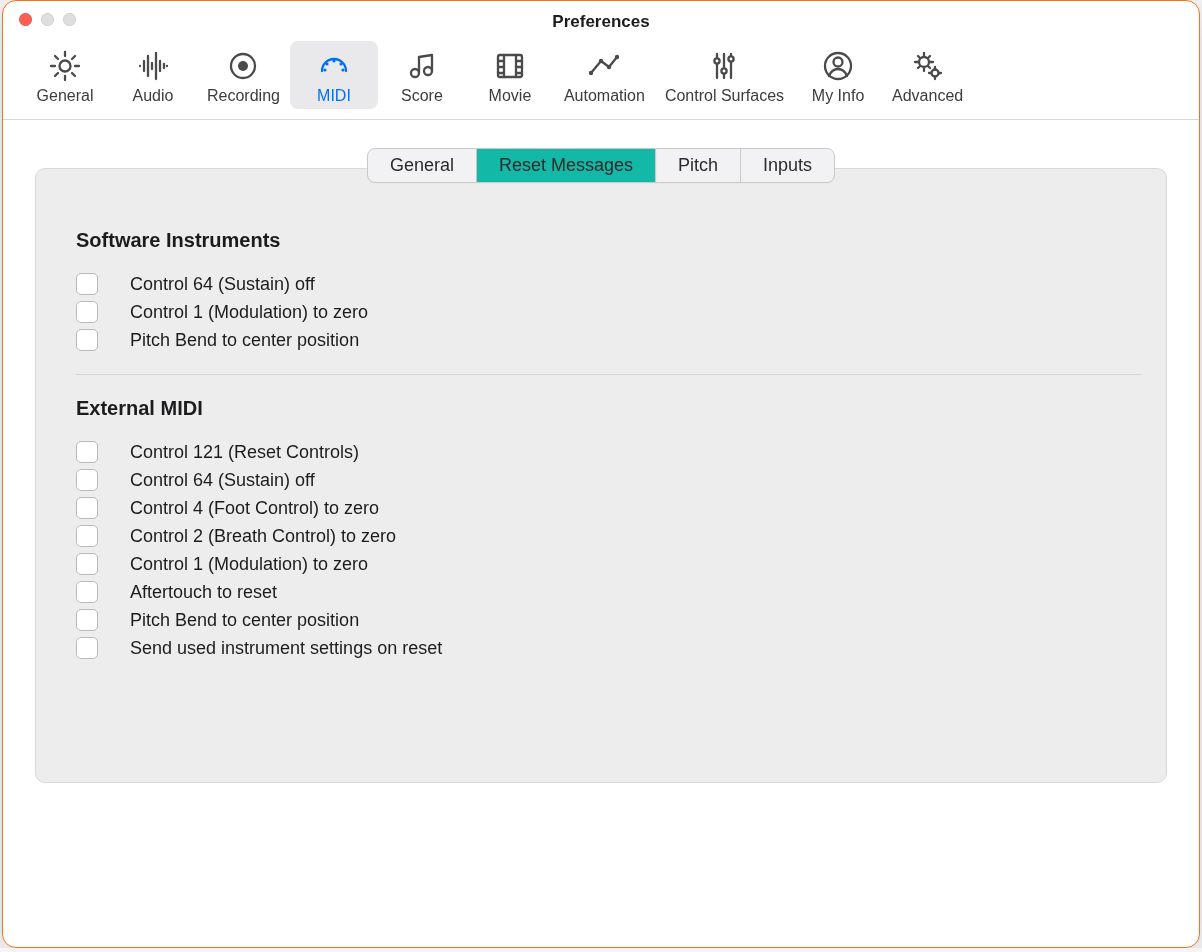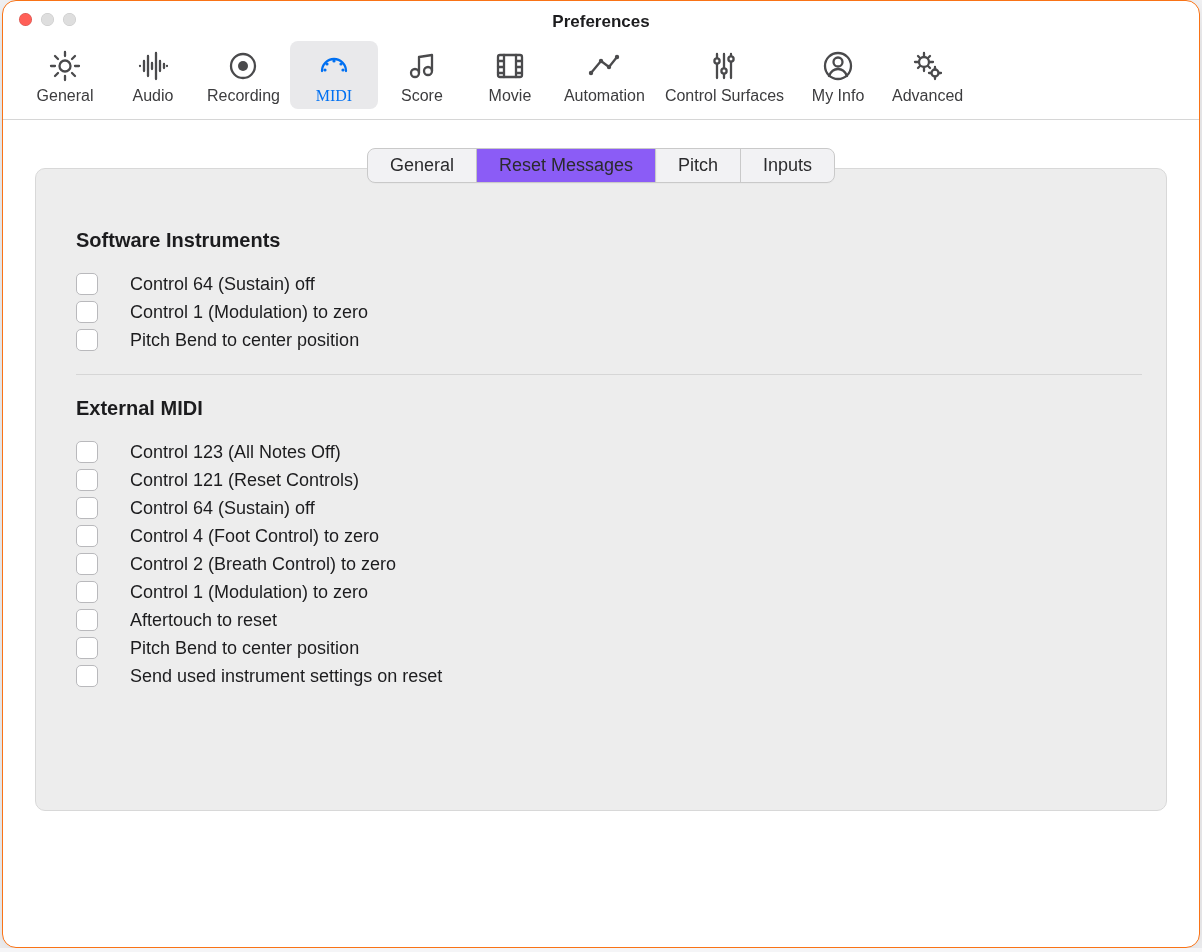--- a/index.html
+++ b/index.html
@@ -68,21 +68,21 @@
     border-radius:8px;
     min-width:68px;
     color:#4a4a4c;
     cursor:default;
   }
   .tbtn.selected{background:#e9e9eb;color:var(--blue);}
   .tbtn .ico{width:34px;height:34px;display:flex;align-items:center;justify-content:center;}
   .tbtn .ico svg{width:34px;height:34px;}
   .tbtn.selected .ico svg *{stroke:var(--blue);fill:none;}
   .tbtn .lbl{font-size:16px;margin-top:4px;color:#3c3c3e;}
-  .tbtn.selected .lbl{color:var(--blue);font-family:Liberation Serif, serif;}
+  .tbtn.selected .lbl{color:var(--blue);}
   .tbtn.flex{flex:0 0 auto;}
 
   
   .body{
     flex:1 1 auto;
     padding:28px 32px 32px 32px;
     display:flex;
     flex-direction:column;
     align-items:center;
   }
@@ -100,21 +100,21 @@
   .seg .segbtn{
     padding:6px 22px;
     font-size:18px;
     color:#2b2b2d;
     border-right:1px solid var(--seg-border);
     background:transparent;
     cursor:default;
   }
   .seg .segbtn:last-child{border-right:none;}
   .seg .segbtn.active{
-    background:#8b5cf6;
+    background:#14b8a6;
     box-shadow:0 1px 2px rgba(0,0,0,.08);
   }
 
   
   .panel{
     margin-top:-15px;
     width:100%;
     background:var(--panel-bg);
     border:1px solid var(--panel-border);
     border-radius:10px;
@@ -285,24 +285,20 @@
         <span class="box"></span>
         <span>Pitch Bend to center position</span>
       </div>
 
       <hr class="hr">
 
       <h3 class="section-title">External MIDI</h3>
 
       <div class="check">
         <span class="box"></span>
-        <span>Control 123 (All Notes Off)</span>
-      </div>
-      <div class="check">
-        <span class="box"></span>
         <span>Control 121 (Reset Controls)</span>
       </div>
       <div class="check">
         <span class="box"></span>
         <span>Control 64 (Sustain) off</span>
       </div>
       <div class="check">
         <span class="box"></span>
         <span>Control 4 (Foot Control) to zero</span>
       </div>

